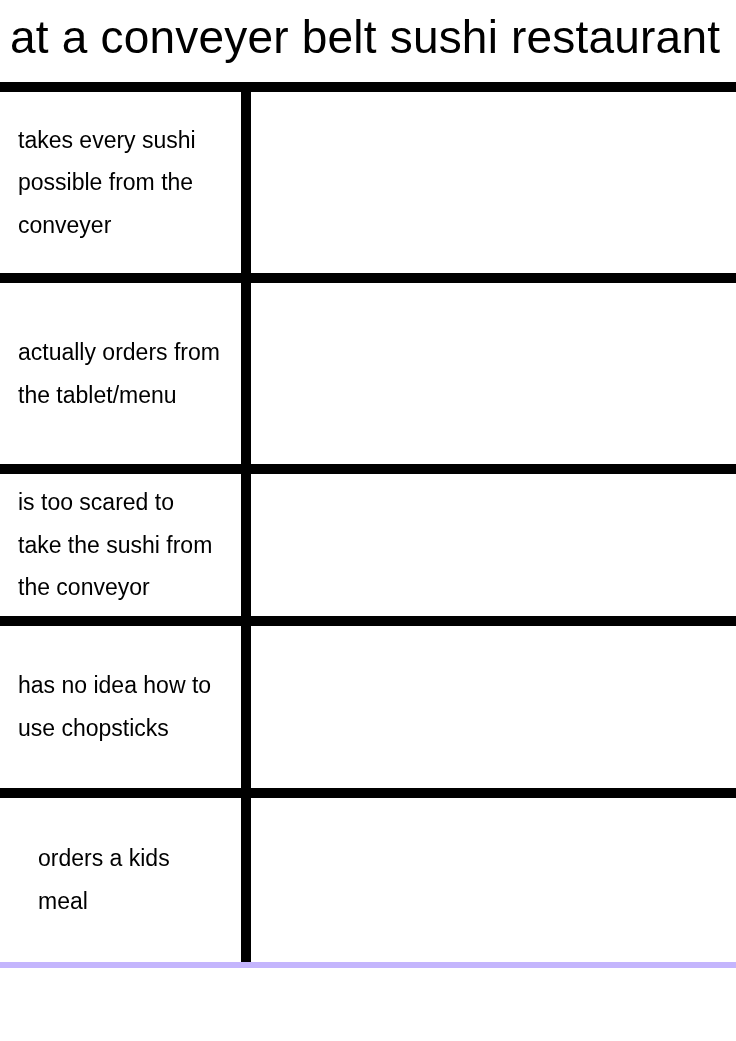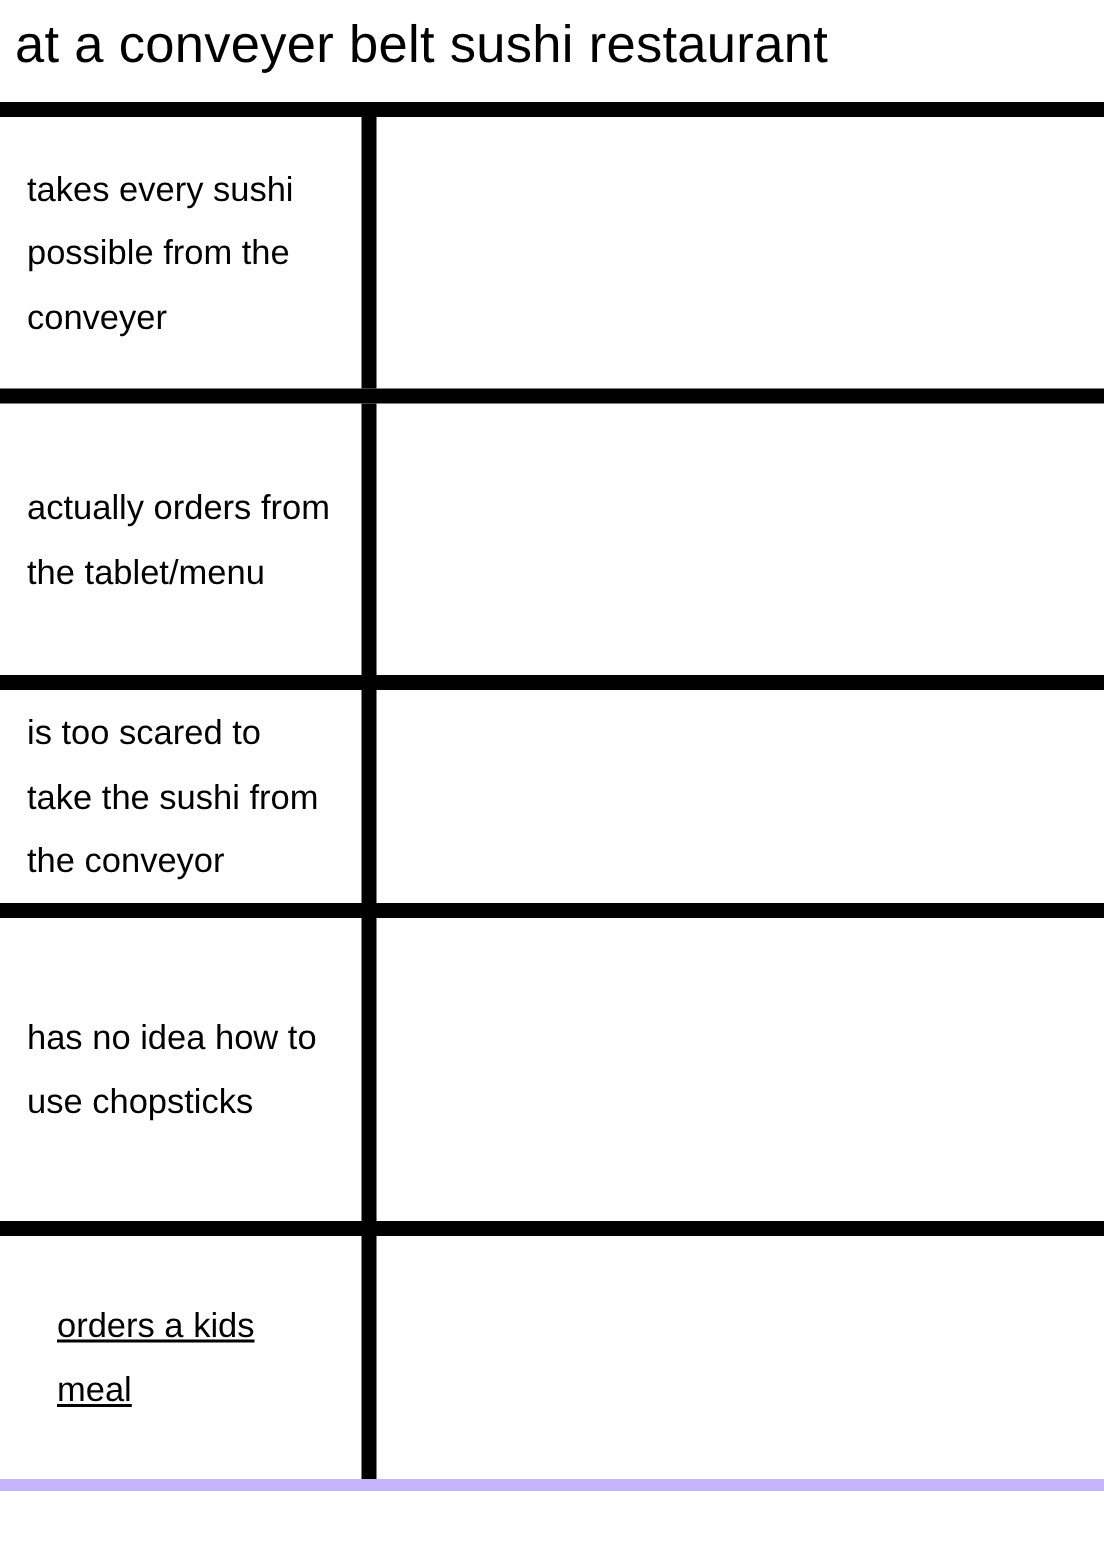--- a/index.html
+++ b/index.html
@@ -8,50 +8,49 @@
       box-sizing: border-box;
     }
     body {
       font-family: Arial, Helvetica, sans-serif;
       background: #fff;
       width: 736px;
       height: 1041px;
       overflow: hidden;
     }
     .title {
-      font-size: 35px;
+      font-size: 46px;
       font-weight: 400;
       padding: 10px 10px 18px 10px;
       letter-spacing: 0.2px;
     }
     .grid {
       width: 100%;
     }
     .row {
       display: flex;
       border-top: 10px solid #000;
     }
     .row:last-child {
-      border-bottom: 8px solid #c4b5fd;
-      text-decoration: underline;
+      border-bottom: 6px solid #c4b5fd;
     }
     .cell-left {
       width: 251px;
       border-right: 10px solid #000;
       padding: 20px 18px;
       display: flex;
       align-items: center;
     }
     .cell-right {
       flex: 1;
     }
     .row-1 { height: 191px; }
     .row-2 { height: 191px; gap: 47px; }
     .row-3 { height: 152px; }
-    .row-4 { height: 212px; }
+    .row-4 { height: 172px; }
     .row-5 { height: 180px; }
     .label {
       font-size: 23px;
       line-height: 1.85;
       font-weight: 400;
       color: #000;
     }
     .row-5 .cell-left {
       padding-left: 38px;
     }

